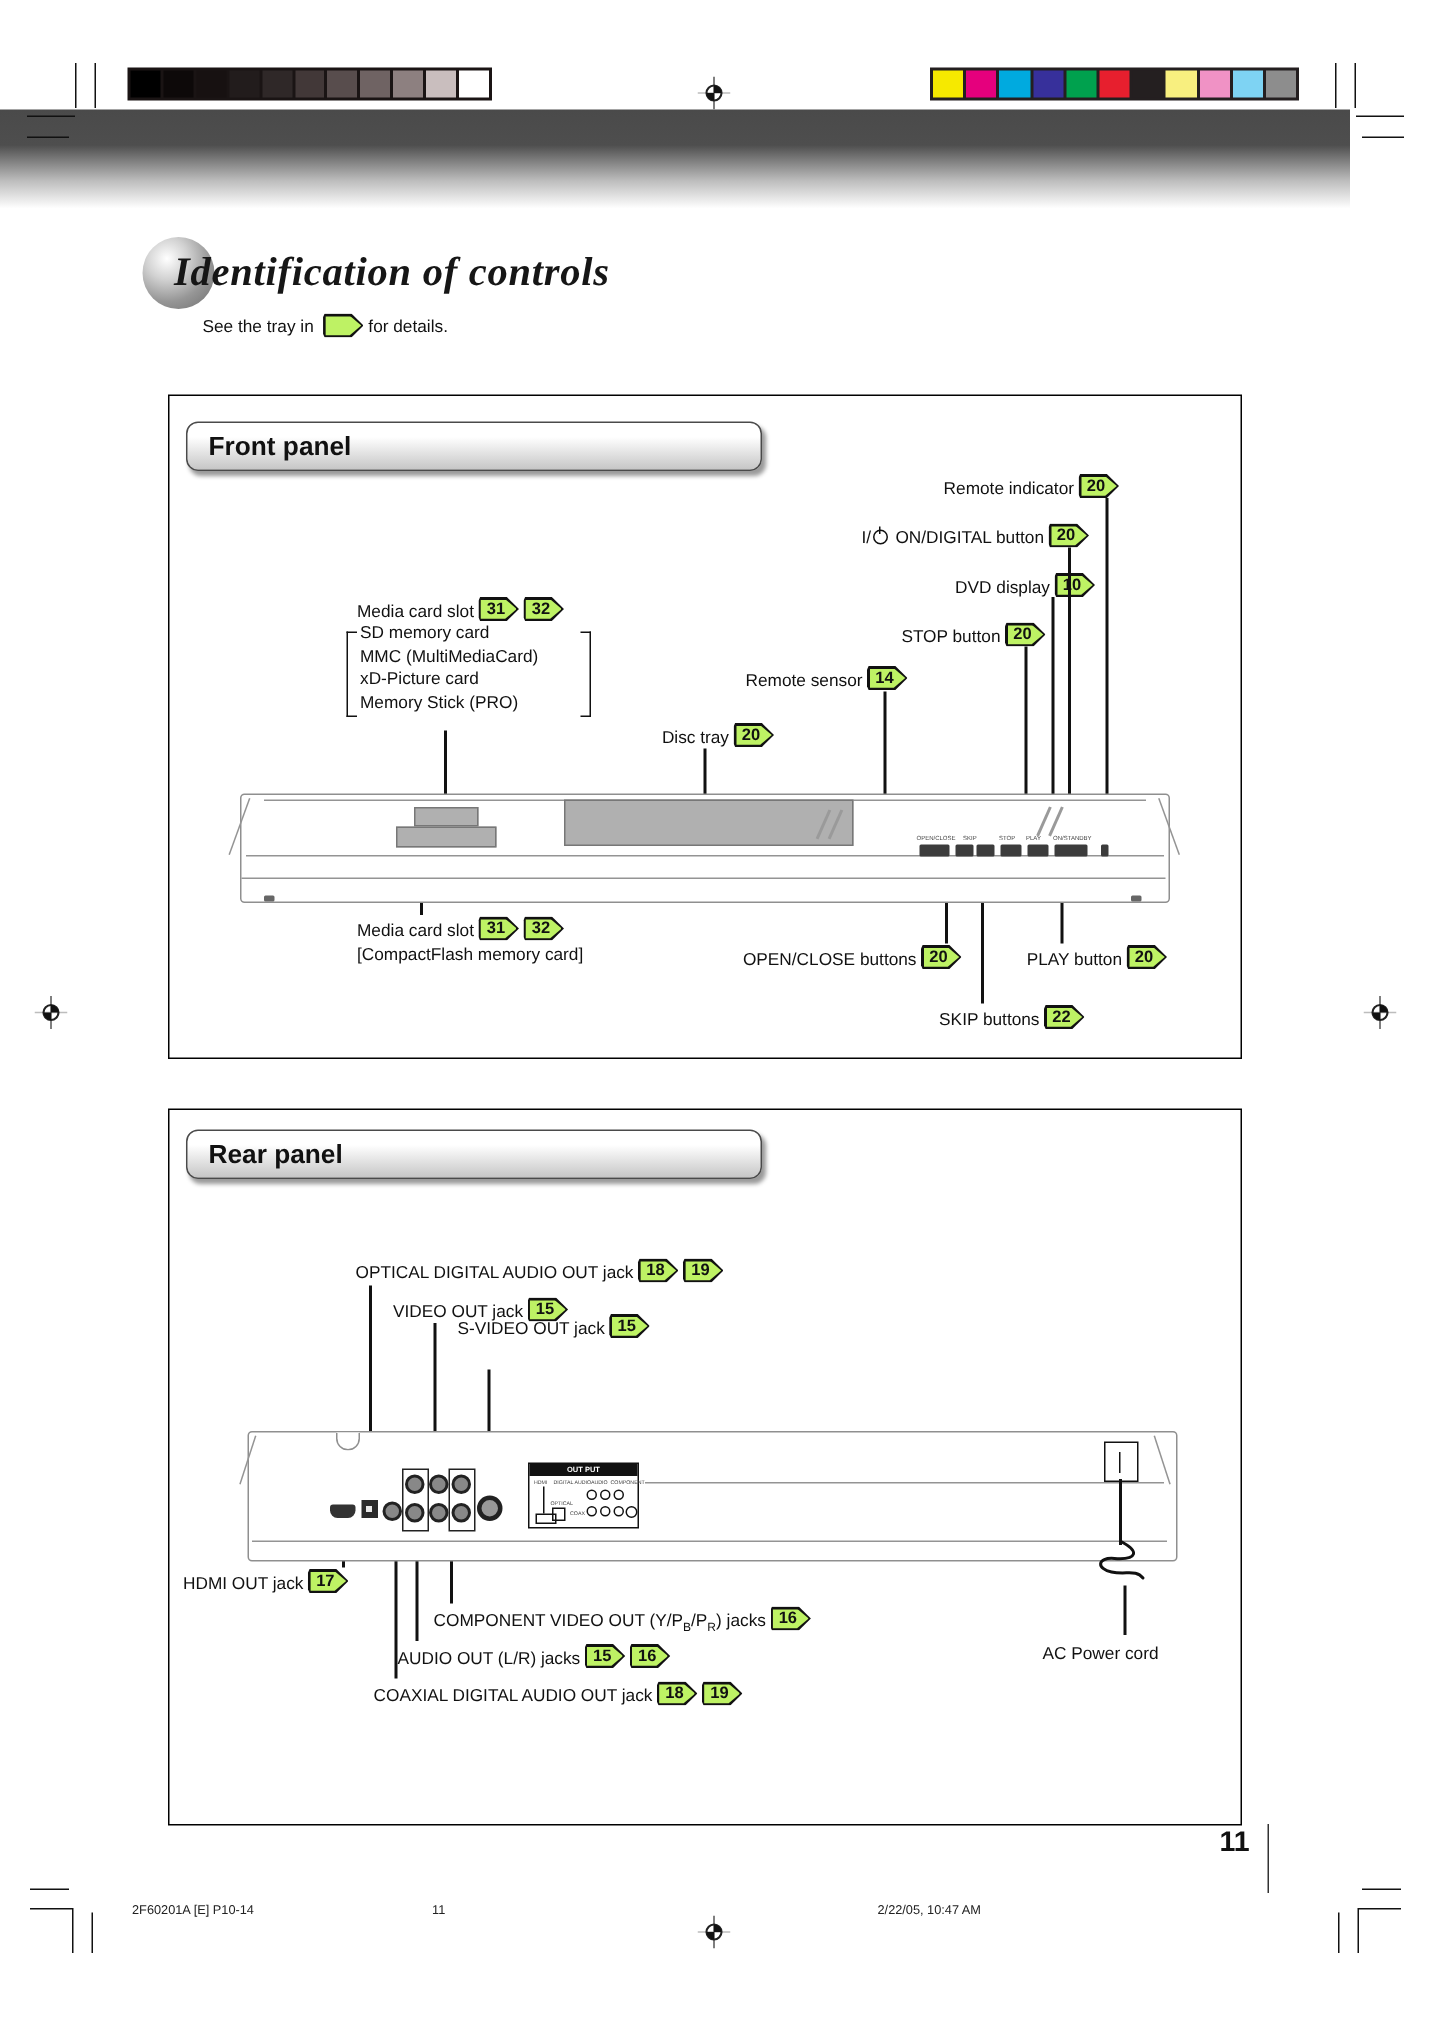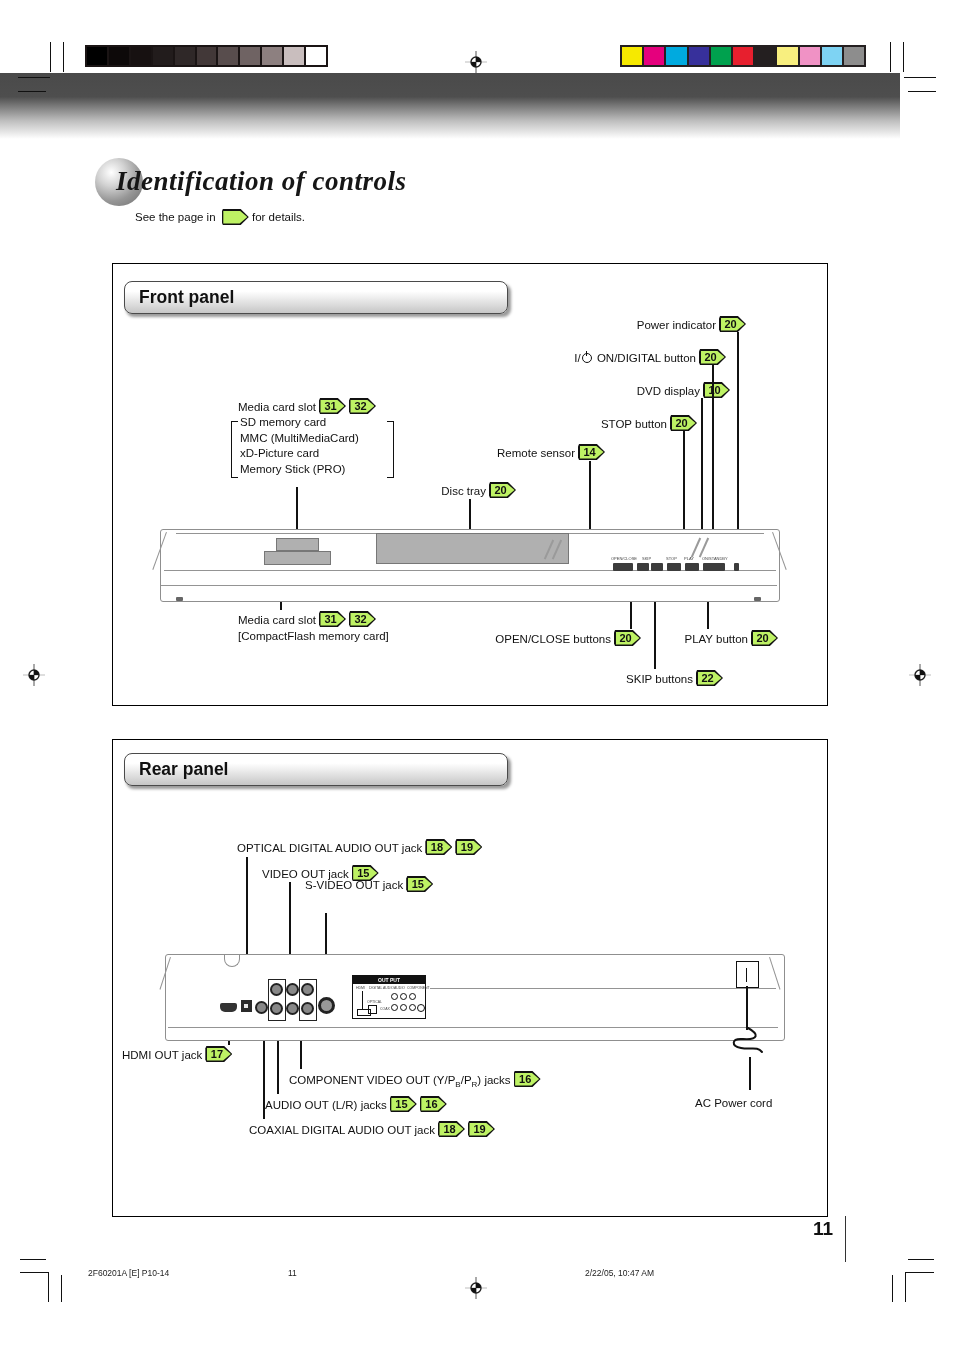--- a/index.html
+++ b/index.html
@@ -135,30 +135,30 @@
 <div class="cropv" style="left:48px;top:1272px;height:30px"></div>
 <div class="cropv" style="left:61px;top:1275px;height:27px"></div>
 <div class="croph" style="left:908px;top:1259px;width:26px"></div>
 <div class="croph" style="left:906px;top:1272px;width:28px"></div>
 <div class="cropv" style="left:905px;top:1272px;height:30px"></div>
 <div class="cropv" style="left:892px;top:1275px;height:27px"></div>
 
 <div class="sphere"></div>
 <div class="title">Identification of controls</div>
 <div class="subtitle">
-  <span>See the page in</span>
+  <span>See the tray in</span>
   <span class="ptag" style="vertical-align:-4px"><span class="in"></span></span>
   <span>for details.</span>
 </div>
 
 <div class="panelbox" style="left:112px;top:263px;width:714px;height:441px"></div>
 <div class="panelhead" style="left:124px;top:281px">Front panel</div>
 
 <div class="lbl" style="top:316px;right:208px">
-  <span>Power indicator</span><span class="ptag"><span class="in">20</span></span>
+  <span>Remote indicator</span><span class="ptag"><span class="in">20</span></span>
 </div>
 <div class="lbl" style="top:349px;right:228px">
   <span>I/</span><span class="pglyph"></span>
   <span>ON/DIGITAL button</span><span class="ptag"><span class="in">20</span></span>
 </div>
 <div class="lbl" style="top:382px;right:224px">
   <span>DVD display</span><span class="ptag"><span class="in">10</span></span>
 </div>
 <div class="lbl" style="top:415px;right:257px">
   <span>STOP button</span><span class="ptag"><span class="in">20</span></span>

